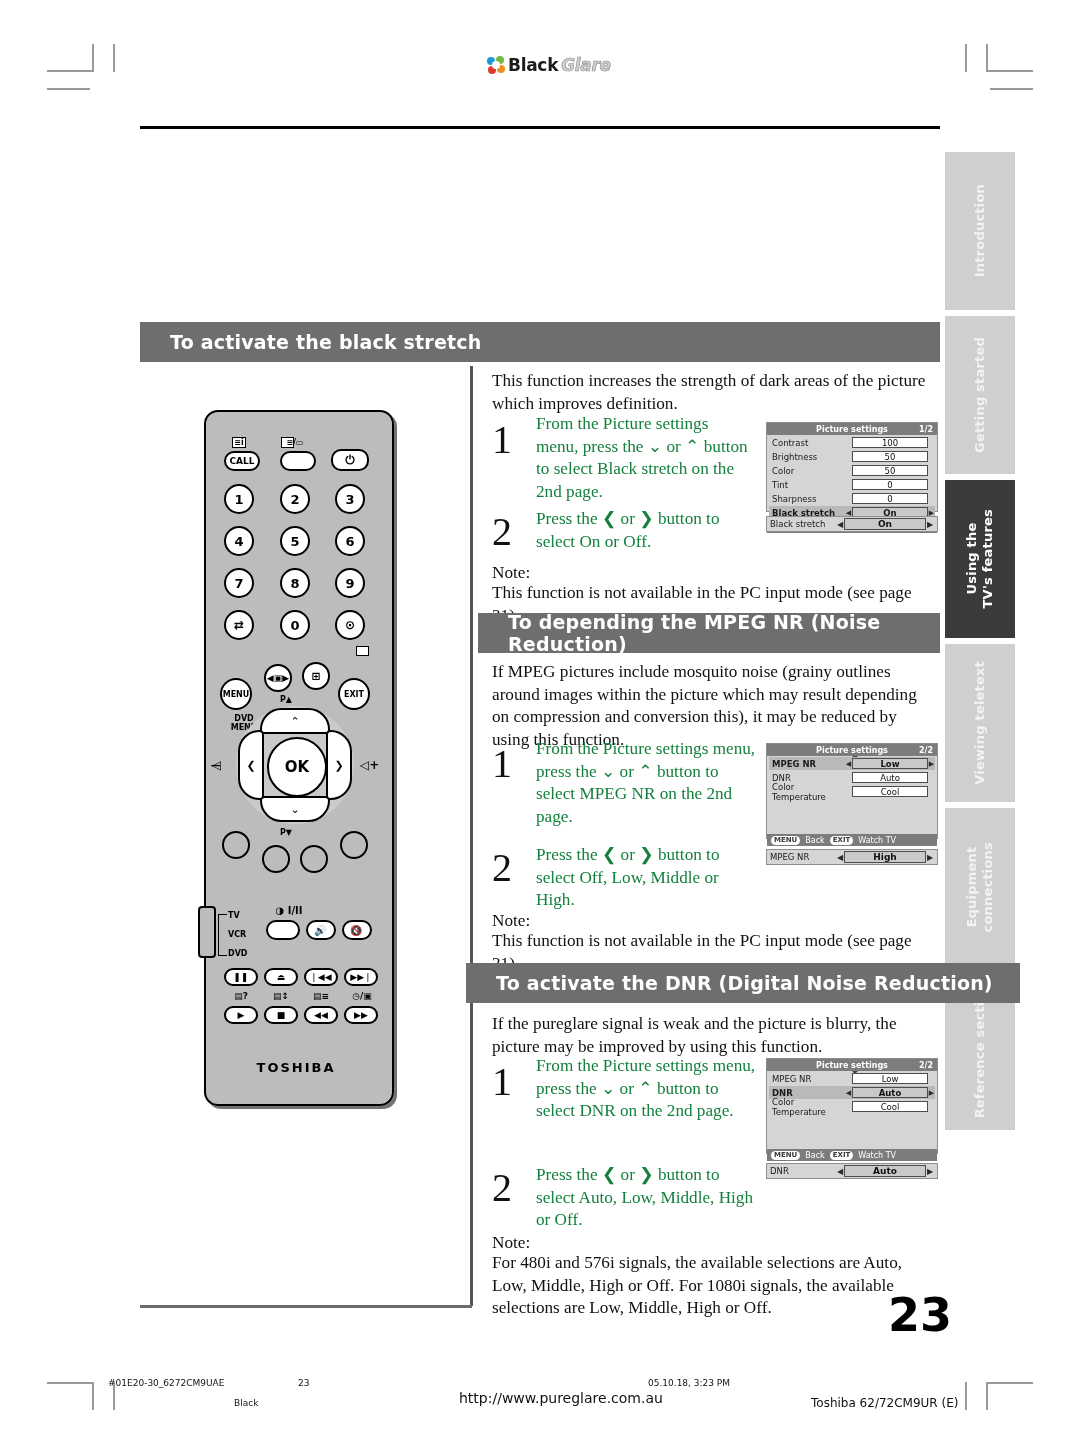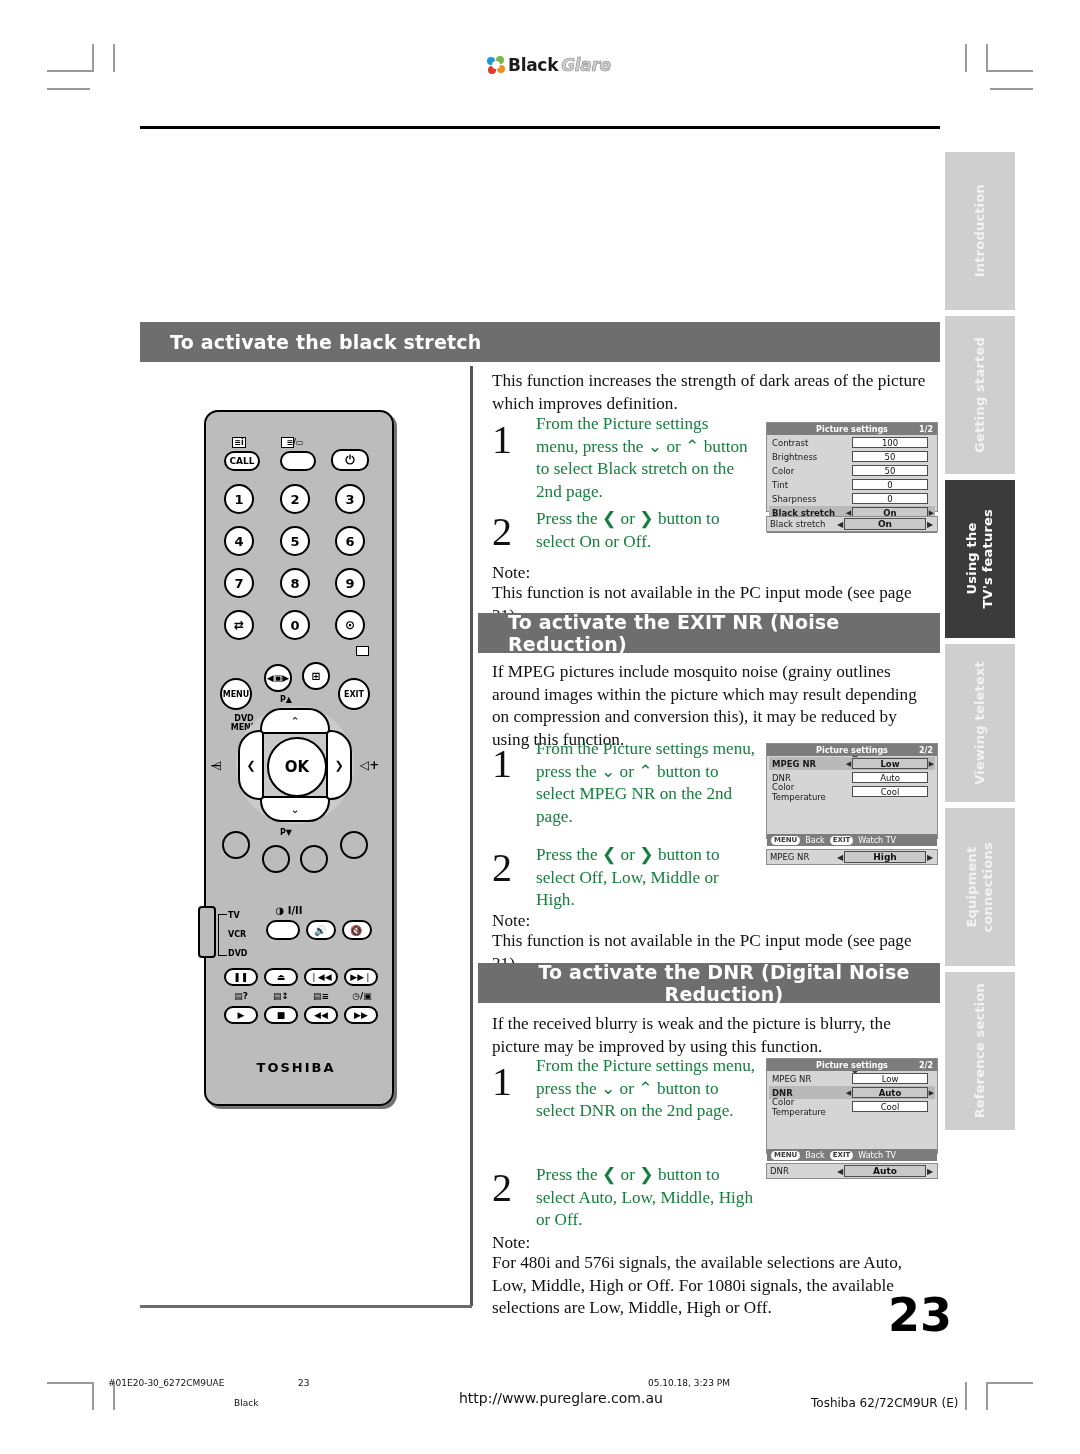--- a/index.html
+++ b/index.html
@@ -275,21 +275,21 @@
     </div>
   </div>
   <div class="osd-strip" style="left:766px;top:516px;width:172px;">
     <span class="lbl">Black stretch</span>
     <span class="arL">◀</span>
     <span class="val">On</span>
     <span class="arR">▶</span>
   </div>
 
   <div class="band h1" style="left:478px;top:613px;width:462px;height:40px;">
-    <span>To activate the EXIT NR (Noise Reduction)</span>
+    <span>To depending the MPEG NR (Noise Reduction)</span>
   </div>
 
   <div class="para" style="left:492px;top:661px;width:445px;">
     <span>If MPEG pictures include mosquito noise (grainy outlines around images within the picture which may result depending on compression and conversion this), it may be reduced by using this function.</span>
   </div>
 
   <div class="stepnum" style="left:492px;top:744px;">
     <span>1</span>
   </div>
   <div class="steptxt" style="left:536px;top:738px;width:225px;">
@@ -344,26 +344,26 @@
       <span>Watch TV</span>
     </div>
   </div>
   <div class="osd-strip" style="left:766px;top:849px;width:172px;">
     <span class="lbl">MPEG NR</span>
     <span class="arL">◀</span>
     <span class="val">High</span>
     <span class="arR">▶</span>
   </div>
 
-  <div class="band h1" style="left:478px;top:963px;width:462px;height:40px;text-align:center;">
+  <div class="band h1" style="left:466px;top:963px;width:554px;height:40px;">
     <span>To activate the DNR (Digital Noise Reduction)</span>
   </div>
 
   <div class="para" style="left:492px;top:1013px;width:445px;">
-    <span>If the received blurry is weak and the picture is blurry, the picture may be improved by using this function.</span>
+    <span>If the pureglare signal is weak and the picture is blurry, the picture may be improved by using this function.</span>
   </div>
 
   <div class="stepnum" style="left:492px;top:1062px;">
     <span>1</span>
   </div>
   <div class="steptxt" style="left:536px;top:1055px;width:225px;">
     <span>From the Picture settings menu, press the ⌄ or ⌃ button to select DNR on the 2nd page.</span>
   </div>
 
   <div class="stepnum" style="left:492px;top:1168px;">

